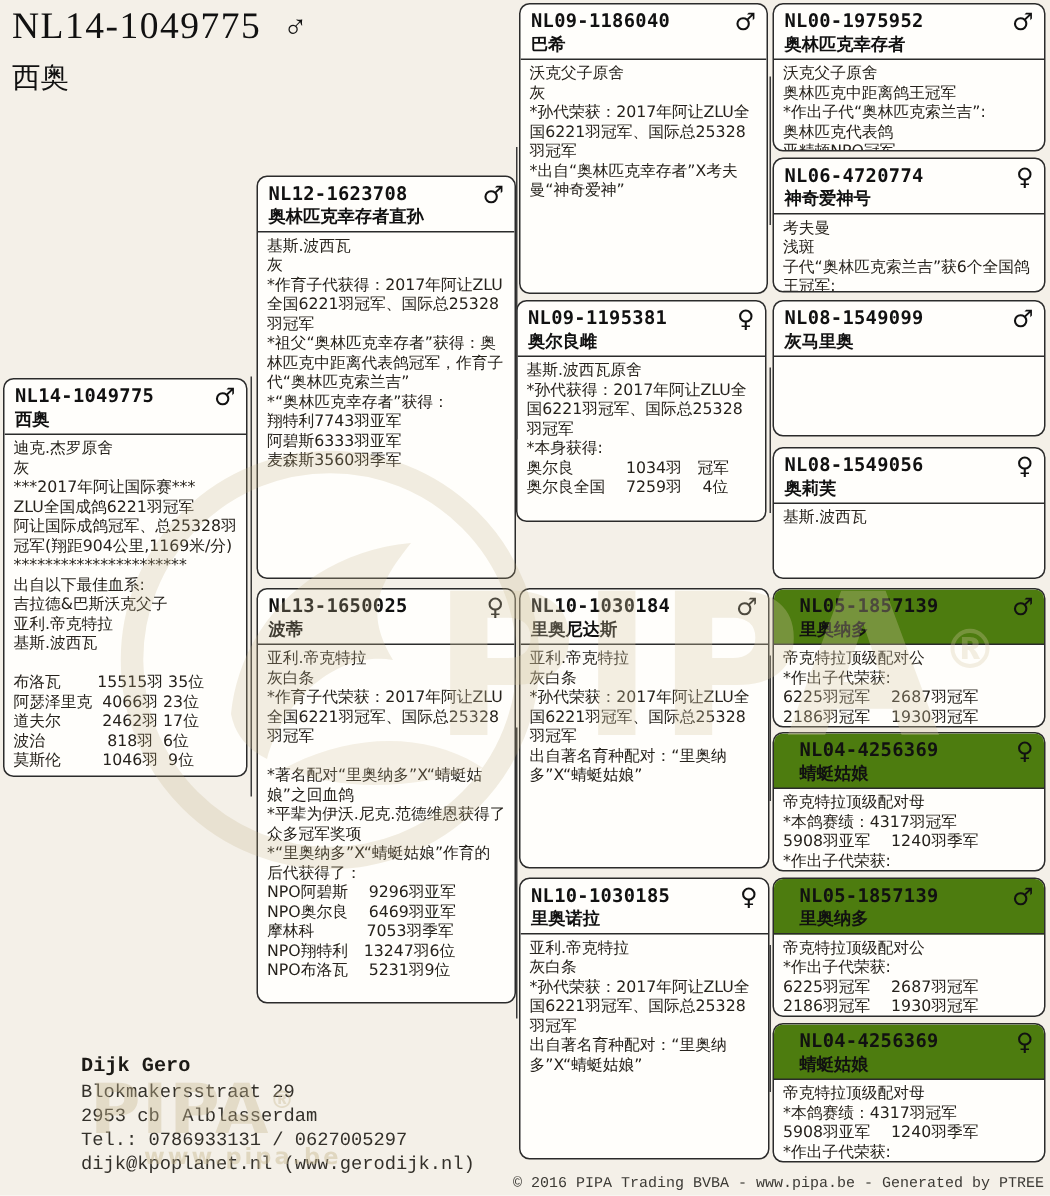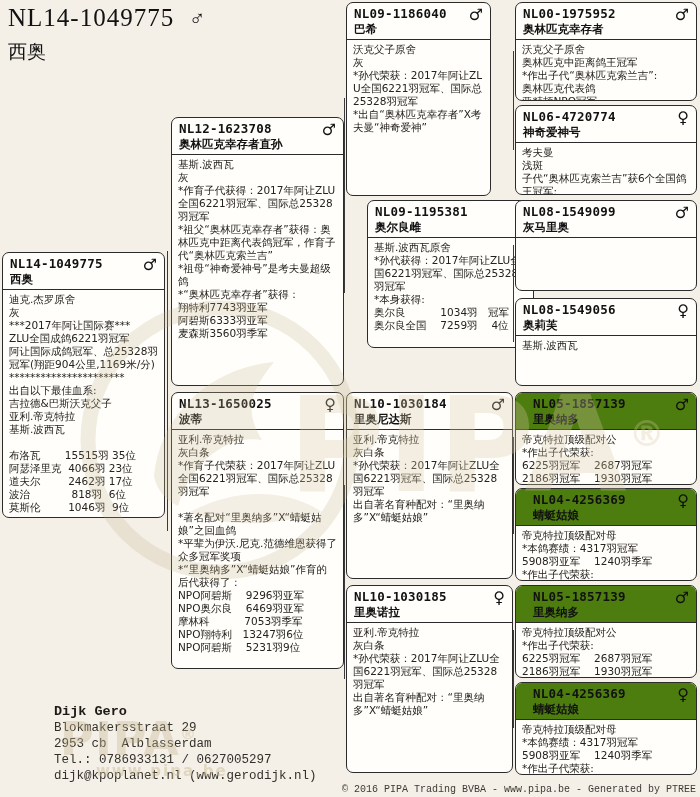--- a/index.html
+++ b/index.html
@@ -82,21 +82,20 @@
         <div class="box-header">
           <div class="ring">NL12-1623708</div>
           <div class="pname">奥林匹克幸存者直孙</div>
           <div class="sex">♂</div>
         </div>
         <div class="box-body">
           <div class="bline">基斯.波西瓦</div>
           <div class="bline">灰</div>
           <div class="bline">*作育子代获得：2017年阿让ZLU全国6221羽冠军、国际总25328羽冠军</div>
           <div class="bline">*祖父“奥林匹克幸存者”获得：奥林匹克中距离代表鸽冠军，作育子代“奥林匹克索兰吉”</div>
-          <div class="bline">*祖母“神奇爱神号”是考夫曼超级鸽</div>
           <div class="bline">*“奥林匹克幸存者”获得：</div>
           <div class="bline">翔特利7743羽亚军</div>
           <div class="bline">阿碧斯6333羽亚军</div>
           <div class="bline">麦森斯3560羽季军</div>
         </div>
       </div>
       <div class="box" style="left: 171px; top: 392px; width: 173px; height: 277px;">
         <div class="box-header">
           <div class="ring">NL13-1650025</div>
           <div class="pname">波蒂</div>
@@ -107,37 +106,37 @@
           <div class="bline">灰白条</div>
           <div class="bline">*作育子代荣获：2017年阿让ZLU全国6221羽冠军、国际总25328羽冠军</div>
           <div class="bline"></div>
           <div class="bline">*著名配对“里奥纳多”X“蜻蜓姑娘”之回血鸽</div>
           <div class="bline">*平辈为伊沃.尼克.范德维恩获得了众多冠军奖项</div>
           <div class="bline">*“里奥纳多”X“蜻蜓姑娘”作育的后代获得了：</div>
           <div class="bline">NPO阿碧斯　 9296羽亚军</div>
           <div class="bline">NPO奥尔良　 6469羽亚军</div>
           <div class="bline">摩林科　　　 7053羽季军</div>
           <div class="bline">NPO翔特利　13247羽6位</div>
-          <div class="bline">NPO阿碧斯　 5231羽9位</div>
-        </div>
-      </div>
-      <div class="box" style="left: 346px; top: 2px; width: 145px; height: 194px;">
+          <div class="bline">NPO布洛瓦　 5231羽9位</div>
+        </div>
+      </div>
+      <div class="box" style="left: 346px; top: 2px; width: 166px; height: 194px;">
         <div class="box-header">
           <div class="ring">NL09-1186040</div>
           <div class="pname">巴希</div>
           <div class="sex">♂</div>
         </div>
         <div class="box-body">
           <div class="bline">沃克父子原舍</div>
           <div class="bline">灰</div>
           <div class="bline">*孙代荣获：2017年阿让ZLU全国6221羽冠军、国际总25328羽冠军</div>
           <div class="bline">*出自“奥林匹克幸存者”X考夫曼“神奇爱神”</div>
         </div>
       </div>
-      <div class="box" style="left: 367px; top: 200px; width: 167px; height: 148px;">
+      <div class="box" style="left: 344px; top: 200px; width: 167px; height: 148px;">
         <div class="box-header">
           <div class="ring">NL09-1195381</div>
           <div class="pname">奥尔良雌</div>
           <div class="sex">♀</div>
         </div>
         <div class="box-body">
           <div class="bline">基斯.波西瓦原舍</div>
           <div class="bline">*孙代获得：2017年阿让ZLU全国6221羽冠军、国际总25328羽冠军</div>
           <div class="bline">*本身获得:</div>
           <div class="bline">奥尔良　　　 1034羽　冠军</div>

